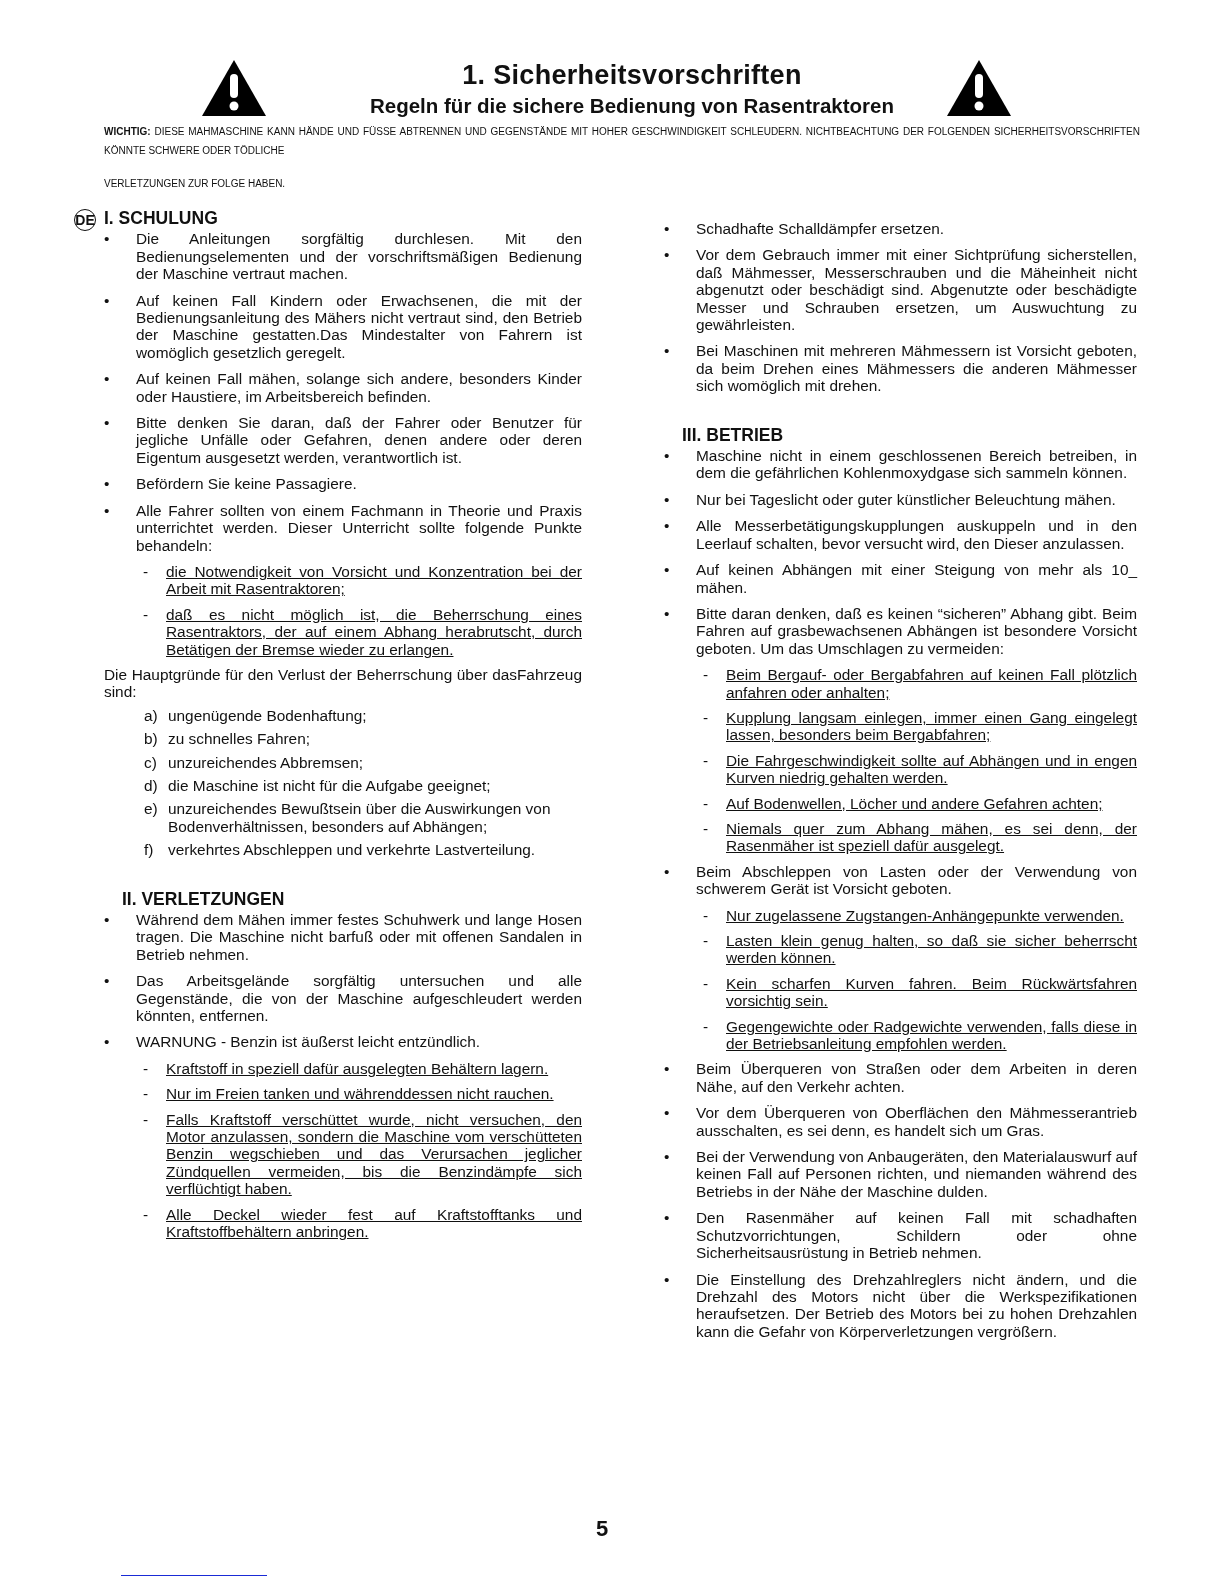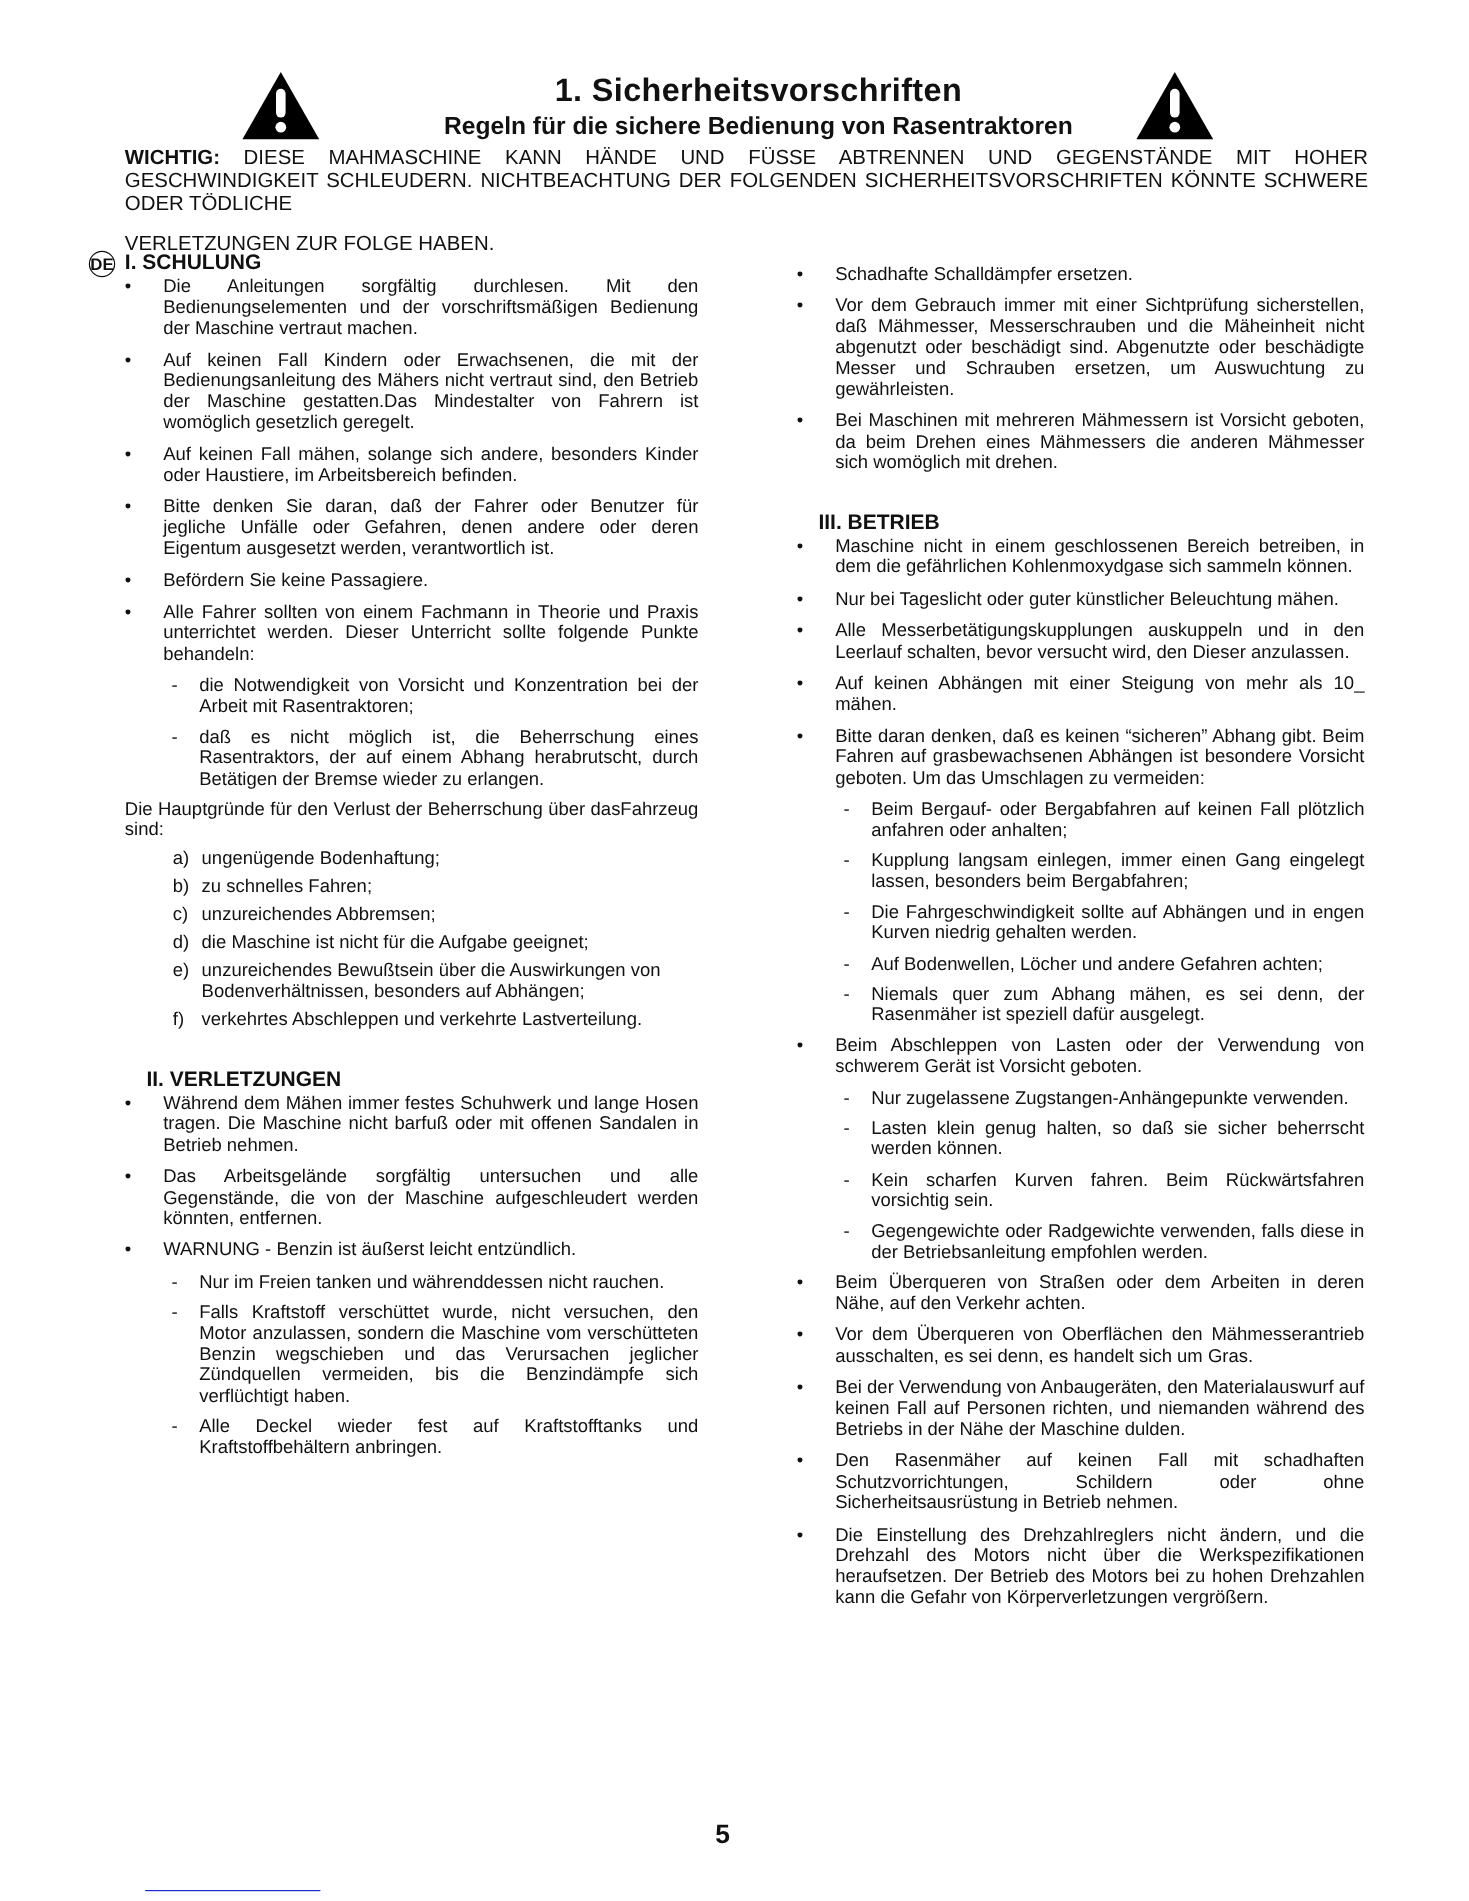--- a/index.html
+++ b/index.html
@@ -8,35 +8,35 @@
 
   .warn-icon { position: absolute; width: 68px; height: 60px; }
   .warn-icon svg { width: 100%; height: 100%; display: block; }
   #warn-left { left: 200px; top: 58px; }
   #warn-right { left: 945px; top: 58px; }
 
   .title { position: absolute; left: 0; width: 1224px; text-align: center; font-weight: bold; }
   .title-main { top: 60px; font-size: 27px; letter-spacing: 0.3px; left: 20px; }
   .title-sub { top: 94px; font-size: 20.5px; left: 20px; }
 
-  .warning-block { position: absolute; left: 104px; top: 122px; width: 1036px; font-size: 17px; line-height: 19px; text-align: justify; text-transform: none; }
+  .warning-block { position: absolute; left: 104px; top: 122px; width: 1036px; font-size: 10px; line-height: 19px; text-align: justify; text-transform: none; }
   .warning-block .lbl { font-weight: bold; }
   .warning-block .line3 { display: block; margin-top: 14px; }
 
   .col { position: absolute; top: 210px; font-size: 15.4px; line-height: 17.4px; }
   .col-left { left: 104px; width: 478px; }
   .col-right { left: 664px; width: 473px; top: 220px; }
 
   .section-head { font-weight: bold; font-size: 17.5px; margin: 0 0 3px 0; position: relative; }
   .section-head.indent { padding-left: 18px; }
   .de-badge { position: absolute; left: -30px; top: -1px; width: 20px; height: 20px; border: 1.6px solid #111; border-radius: 50%; font-size: 14px; font-weight: bold; line-height: 20px; text-align: center; }
 
   .bullet { position: relative; padding-left: 32px; margin-bottom: 9px; text-align: justify; }
   .bullet::before { content: "\2022"; position: absolute; left: 0; top: 0; }
-  .sub { position: relative; padding-left: 62px; margin-bottom: 8px; text-align: justify; }
+  .sub { position: relative; padding-left: 62px; margin-bottom: 8px; text-align: justify; text-decoration: underline; }
   .sub::before { content: "-"; position: absolute; left: 39px; top: 0; }
   .plain { text-align: justify; margin-bottom: 6px; }
   .enum { position: relative; padding-left: 64px; margin-bottom: 6px; }
   .enum .mark { position: absolute; left: 40px; top: 0; }
   .gap-section { margin-top: 32px; }
 
   .page-number { position: absolute; left: 596px; top: 1516px; font-weight: bold; font-size: 22px; }
   .blue-rule { position: absolute; left: 121px; top: 1575px; width: 146px; height: 1px; background: #1a2bd6; }
 </style>
 </head>
@@ -86,20 +86,21 @@
     <div class="enum"><span class="mark">b)</span><span>zu schnelles Fahren;</span></div>
     <div class="enum"><span class="mark">c)</span><span>unzureichendes Abbremsen;</span></div>
     <div class="enum"><span class="mark">d)</span><span>die Maschine ist nicht für die Aufgabe geeignet;</span></div>
     <div class="enum"><span class="mark">e)</span><span>unzureichendes Bewußtsein über die Auswirkungen von Bodenverhältnissen, besonders auf Abhängen;</span></div>
     <div class="enum"><span class="mark">f)</span><span>verkehrtes Abschleppen und verkehrte Lastverteilung.</span></div>
 
     <div class="section-head indent gap-section">II. VERLETZUNGEN</div>
     <div class="bullet">Während dem Mähen immer festes Schuhwerk und lange Hosen tragen. Die Maschine nicht barfuß oder mit offenen Sandalen in Betrieb nehmen.</div>
     <div class="bullet">Das Arbeitsgelände sorgfältig untersuchen und alle Gegenstände, die von der Maschine aufgeschleudert werden könnten, entfernen.</div>
     <div class="bullet">WARNUNG - Benzin ist äußerst leicht entzündlich.</div>
+    <div class="sub">Kraftstoff in speziell dafür ausgelegten Behältern lagern.</div>
     <div class="sub">Nur im Freien tanken und währenddessen nicht rauchen.</div>
     <div class="sub">Falls Kraftstoff verschüttet wurde, nicht versuchen, den Motor anzulassen, sondern die Maschine vom verschütteten Benzin wegschieben und das Verursachen jeglicher Zündquellen vermeiden, bis die Benzindämpfe sich verflüchtigt haben.</div>
     <div class="sub">Alle Deckel wieder fest auf Kraftstofftanks und Kraftstoffbehältern anbringen.</div>
   </div>
 
   <div class="col col-right">
     <div class="bullet">Schadhafte Schalldämpfer ersetzen.</div>
     <div class="bullet">Vor dem Gebrauch immer mit einer Sichtprüfung sicherstellen, daß Mähmesser, Messerschrauben und die Mäheinheit nicht abgenutzt oder beschädigt sind.  Abgenutzte oder beschädigte Messer und Schrauben ersetzen, um Auswuchtung zu gewährleisten.</div>
     <div class="bullet">Bei Maschinen mit mehreren Mähmessern ist Vorsicht geboten, da beim Drehen eines Mähmessers die anderen Mähmesser sich womöglich mit drehen.</div>
 

